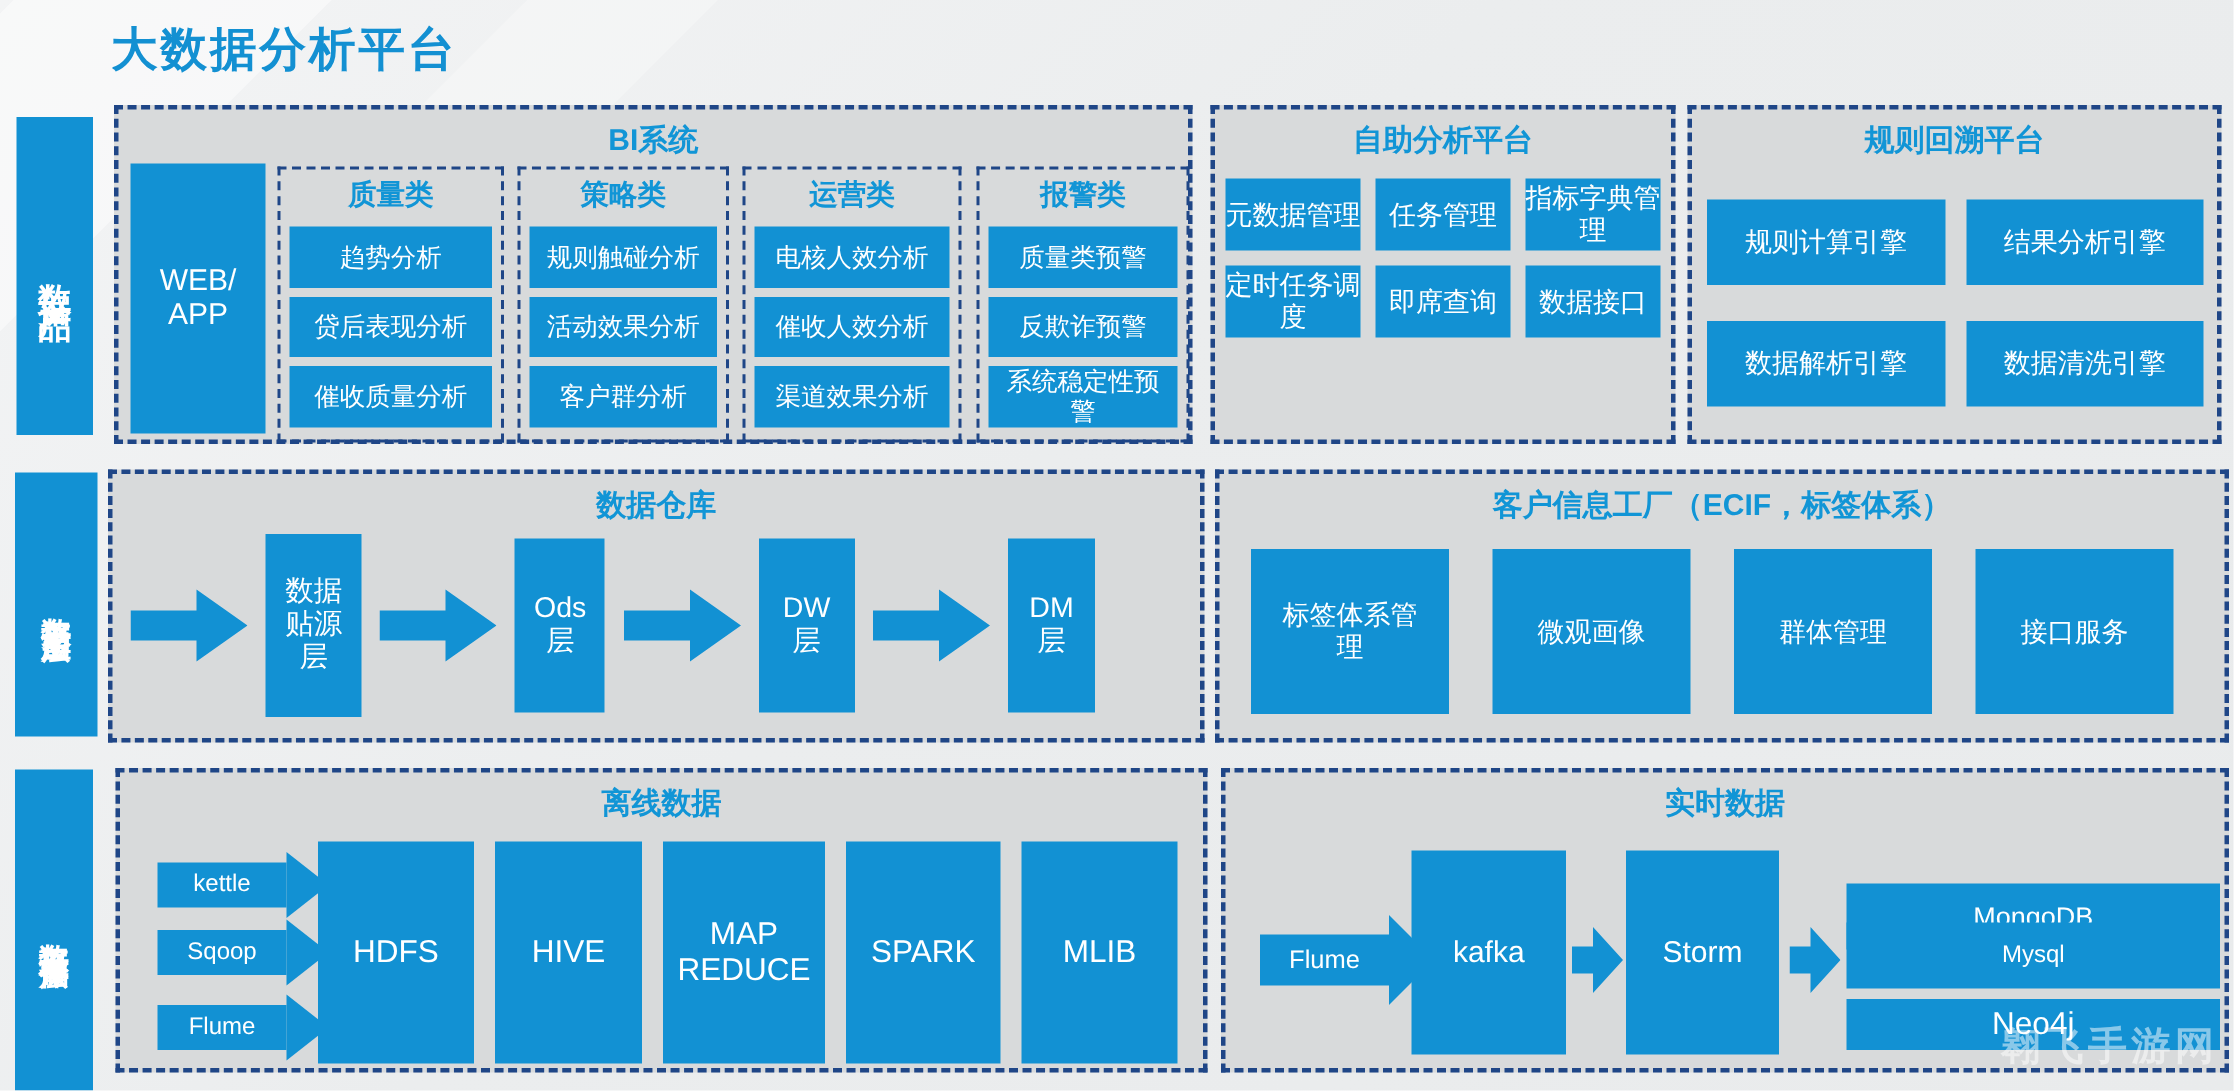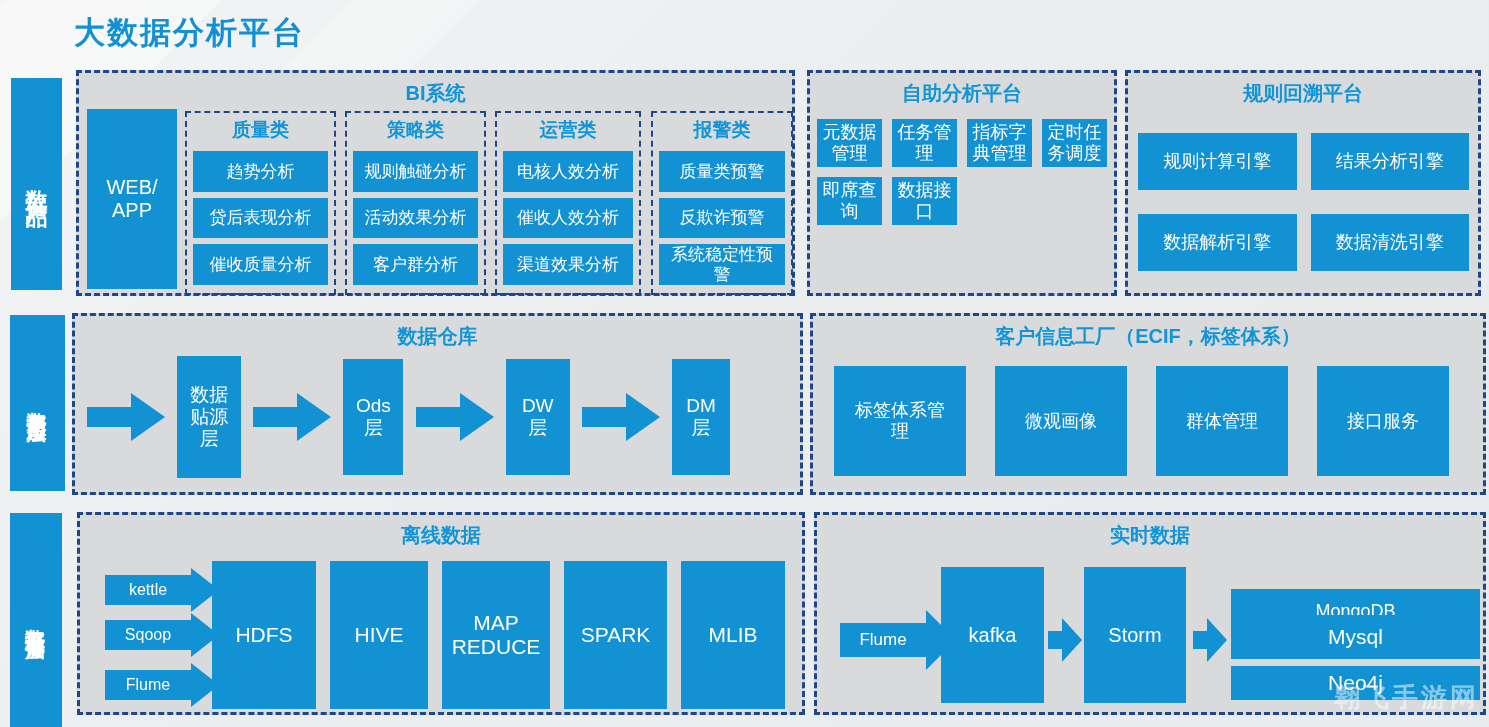--- a/index.html
+++ b/index.html
@@ -30,21 +30,21 @@
     color:#1195d6; font-weight:bold; font-size:20px;
   }
   .bluebox{
     background:#1291d3; color:#fff; display:flex; align-items:center; justify-content:center;
     text-align:center; line-height:1.15; box-sizing:border-box;
   }
   .bicol{position:absolute; border:2px dashed #1f4687; box-sizing:border-box;}
   .bicol-title{position:absolute; top:4px; left:0; right:0; text-align:center; color:#1195d6; font-weight:bold; font-size:19px;}
   .bicol-items{position:absolute; top:38px; left:6px; right:6px; bottom:8px; display:grid; grid-template-rows:1fr 1fr 1fr; gap:6px;}
   .bicol-items .bluebox{font-size:17px; padding:0 4px;}
-  .grid-self{position:absolute; top:46px; left:7px; right:7px; bottom:10px; display:grid; grid-template-columns:1fr 1fr 1fr 1fr; grid-template-rows:1fr 1fr 1fr; gap:10px;}
+  .grid-self{position:absolute; top:46px; left:7px; right:7px; bottom:10px; display:grid; grid-template-columns:1fr 1fr 1fr; grid-template-rows:1fr 1fr 1fr; gap:10px;}
   .grid-self .bluebox{font-size:18px;}
   .grid-rule{position:absolute; top:60px; left:10px; right:9px; bottom:22px; display:grid; grid-template-columns:1fr 1fr; grid-template-rows:1fr 1fr; gap:24px 14px;}
   .grid-rule .bluebox{font-size:18px;}
   .webapp{position:absolute; left:8px; top:36px; width:90px; height:180px; font-size:20px; word-break:break-all; padding:0 13px;}
   .flow{position:absolute; left:12px; right:70px; top:40px; bottom:14px; display:flex; align-items:center; justify-content:space-between;}
   .flow > *{flex:none;}
   .stage{font-size:19px; word-break:break-all; padding:0 9px;}
   .arrow-svg polygon{fill:#1291d3;}
   .ecif-row{position:absolute; left:21px; right:34px; top:50px; bottom:16px; display:flex; justify-content:space-between;}
   .ecif-row .bluebox{width:132px; font-size:18px; padding:0 16px;}
@@ -199,18 +199,18 @@
     </div>
     <div class="bluebox" style="position:absolute; left:124px; top:52px; width:103px; height:136px; font-size:20px;">kafka</div>
     <svg class="arrow-svg" style="position:absolute; left:231px; top:99px;" width="34" height="52" viewBox="0 0 34 52">
         <polygon points="0,17 14,17 14,4 34,26 14,48 14,35 0,35"></polygon>
       </svg>
     <div class="bluebox" style="position:absolute; left:267px; top:52px; width:102px; height:136px; font-size:20px;">Storm</div>
     <svg class="arrow-svg" style="position:absolute; left:376px; top:99px;" width="34" height="52" viewBox="0 0 34 52">
         <polygon points="0,17 14,17 14,4 34,26 14,48 14,35 0,35"></polygon>
       </svg>
     <div class="bluebox" style="position:absolute; left:414px; top:46px; width:249px; height:44px; font-size:18px;margin-top:28px;">MongoDB</div>
-    <div class="bluebox" style="position:absolute; left:414px; top:100px; width:249px; height:44px; font-size:21px;">Mysql</div>
+    <div class="bluebox" style="position:absolute; left:414px; top:100px; width:249px; height:44px; font-size:16px;">Mysql</div>
     <div class="bluebox" style="position:absolute; left:414px; top:151px; width:249px; height:34px; font-size:21px;">Neo4j</div>
   </div>
 
   <div class="watermark">翱飞手游网</div>
 </div>
 
 </body></html>

